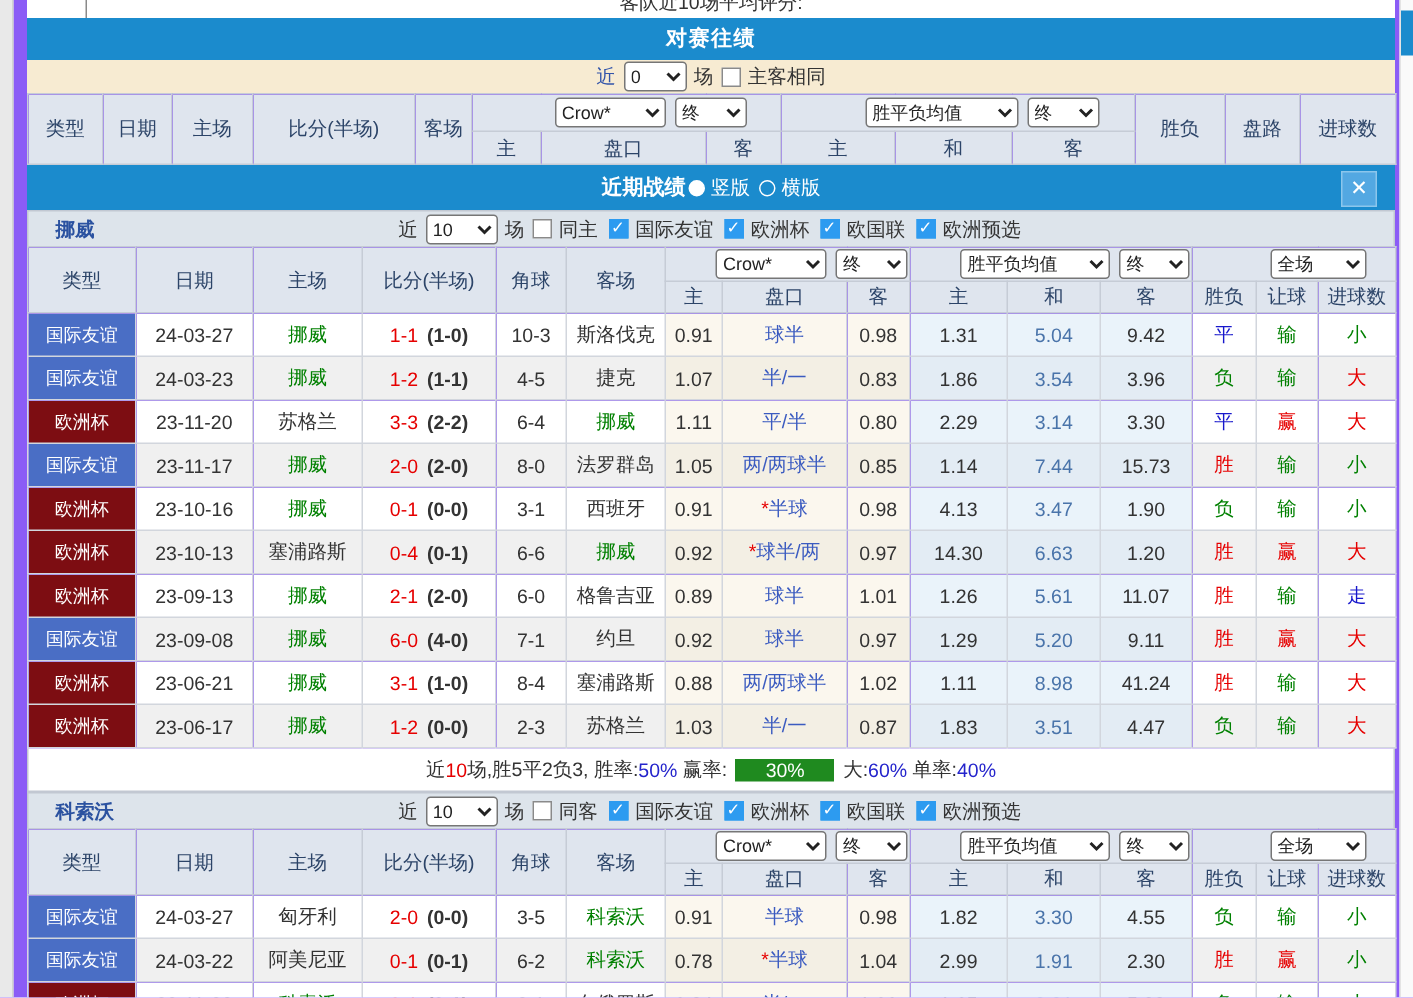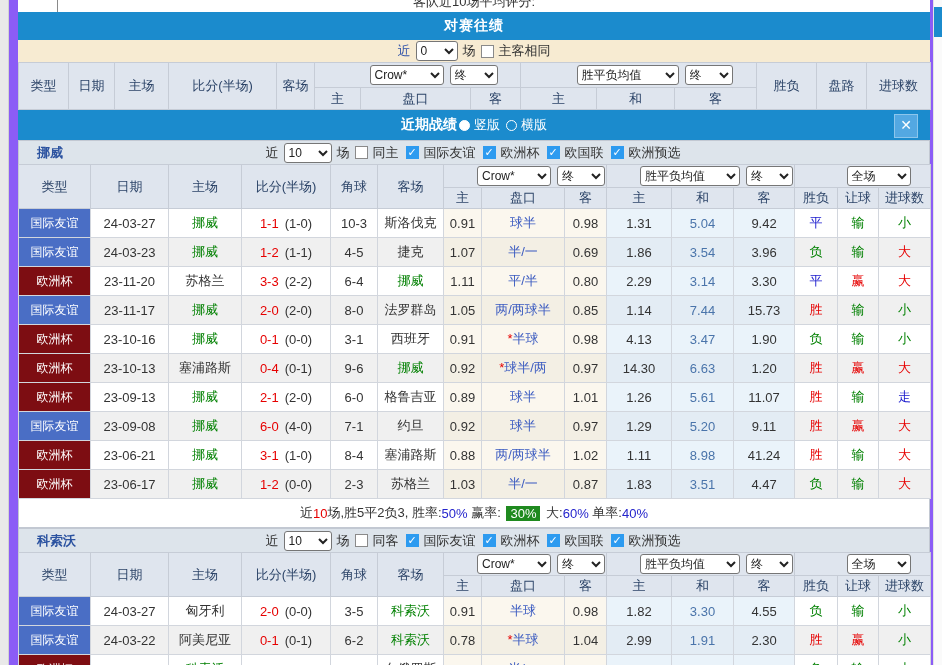--- a/index.html
+++ b/index.html
@@ -61,31 +61,31 @@
   .match tbody td{height:28px;font-size:13px;background:#fff;border-color:#d2d6dd;}
   .match tbody tr:nth-child(even) td{background:#f0f0f0;}
   .match tbody td.cream{background:#fbf7ee;}
   .match tbody tr:nth-child(even) td.cream{background:#f3efe4;}
   .match tbody td.lblue{background:#eaf3fa;margin-top:32px;}
   .match tbody tr:nth-child(even) td.lblue{background:#e3ecf4;}
   table.match tbody td[data-type="friendly"]{background:#4a6ec5;color:#fff;font-size:12px;}
   table.match tbody td[data-type="cup"]{background:#7d0d12;color:#fff;font-size:12px;}
   td[data-focal="y"]{color:#008000;}
   .ft{color:#e60000;}
-  .ht{color:#333;margin-left:6px;}
+  .ht{color:#333;margin-left:6px;font-weight:bold;}
   .hand{color:#3b5bc0;}
   .hand .star{color:#e60000;}
   td.draw{color:#4a74aa;}
 
   
   .summary{height:29px;border:1px solid #c2c8d2;border-top:none;display:flex;align-items:center;justify-content:center;
            box-sizing:border-box;background:#fff;white-space:pre;}
   .c-blue{color:#2424cc;}
   .c-red{color:#e60000;}
-  .c-badge{background:#1f8a1f;color:#fff;padding:0 4px;margin:0 2px;}
+  .c-badge{background:#1f8a1f;color:#fff;padding:0 20px;margin:0 2px;}
 </style>
 </head>
 <body>
 
 <div class="stage">
   <div class="gutter"></div>
 
   <div class="content">
 
     <div class="topstrip">
@@ -258,21 +258,21 @@
           </tr>
         <tr>
             <td data-type="friendly">国际友谊</td>
             <td>24-03-23</td>
             <td data-focal="y">挪威</td>
             <td><span class="ft">1-2</span><span class="ht">(1-1)</span></td>
             <td>4-5</td>
             <td data-focal="n">捷克</td>
             <td class="cream">1.07</td>
             <td class="cream hand"><span class="star"></span><span>半/一</span></td>
-            <td class="cream">0.69</td>
+            <td class="cream">0.83</td>
             <td class="lblue">1.86</td>
             <td class="lblue draw">3.54</td>
             <td class="lblue">3.96</td>
             <td style="color: rgb(0, 128, 0);">负</td>
             <td style="color: rgb(0, 128, 0);">输</td>
             <td style="color: rgb(230, 0, 0);">大</td>
           </tr>
         <tr>
             <td data-type="cup">欧洲杯</td>
             <td>23-11-20</td>
@@ -322,21 +322,21 @@
             <td class="lblue">1.90</td>
             <td style="color: rgb(0, 128, 0);">负</td>
             <td style="color: rgb(0, 128, 0);">输</td>
             <td style="color: rgb(0, 128, 0);">小</td>
           </tr>
         <tr>
             <td data-type="cup">欧洲杯</td>
             <td>23-10-13</td>
             <td data-focal="n">塞浦路斯</td>
             <td><span class="ft">0-4</span><span class="ht">(0-1)</span></td>
-            <td>9-6</td>
+            <td>6-6</td>
             <td data-focal="y">挪威</td>
             <td class="cream">0.92</td>
             <td class="cream hand"><span class="star">*</span><span>球半/两</span></td>
             <td class="cream">0.97</td>
             <td class="lblue">14.30</td>
             <td class="lblue draw">6.63</td>
             <td class="lblue">1.20</td>
             <td style="color: rgb(230, 0, 0);">胜</td>
             <td style="color: rgb(230, 0, 0);">赢</td>
             <td style="color: rgb(230, 0, 0);">大</td>

